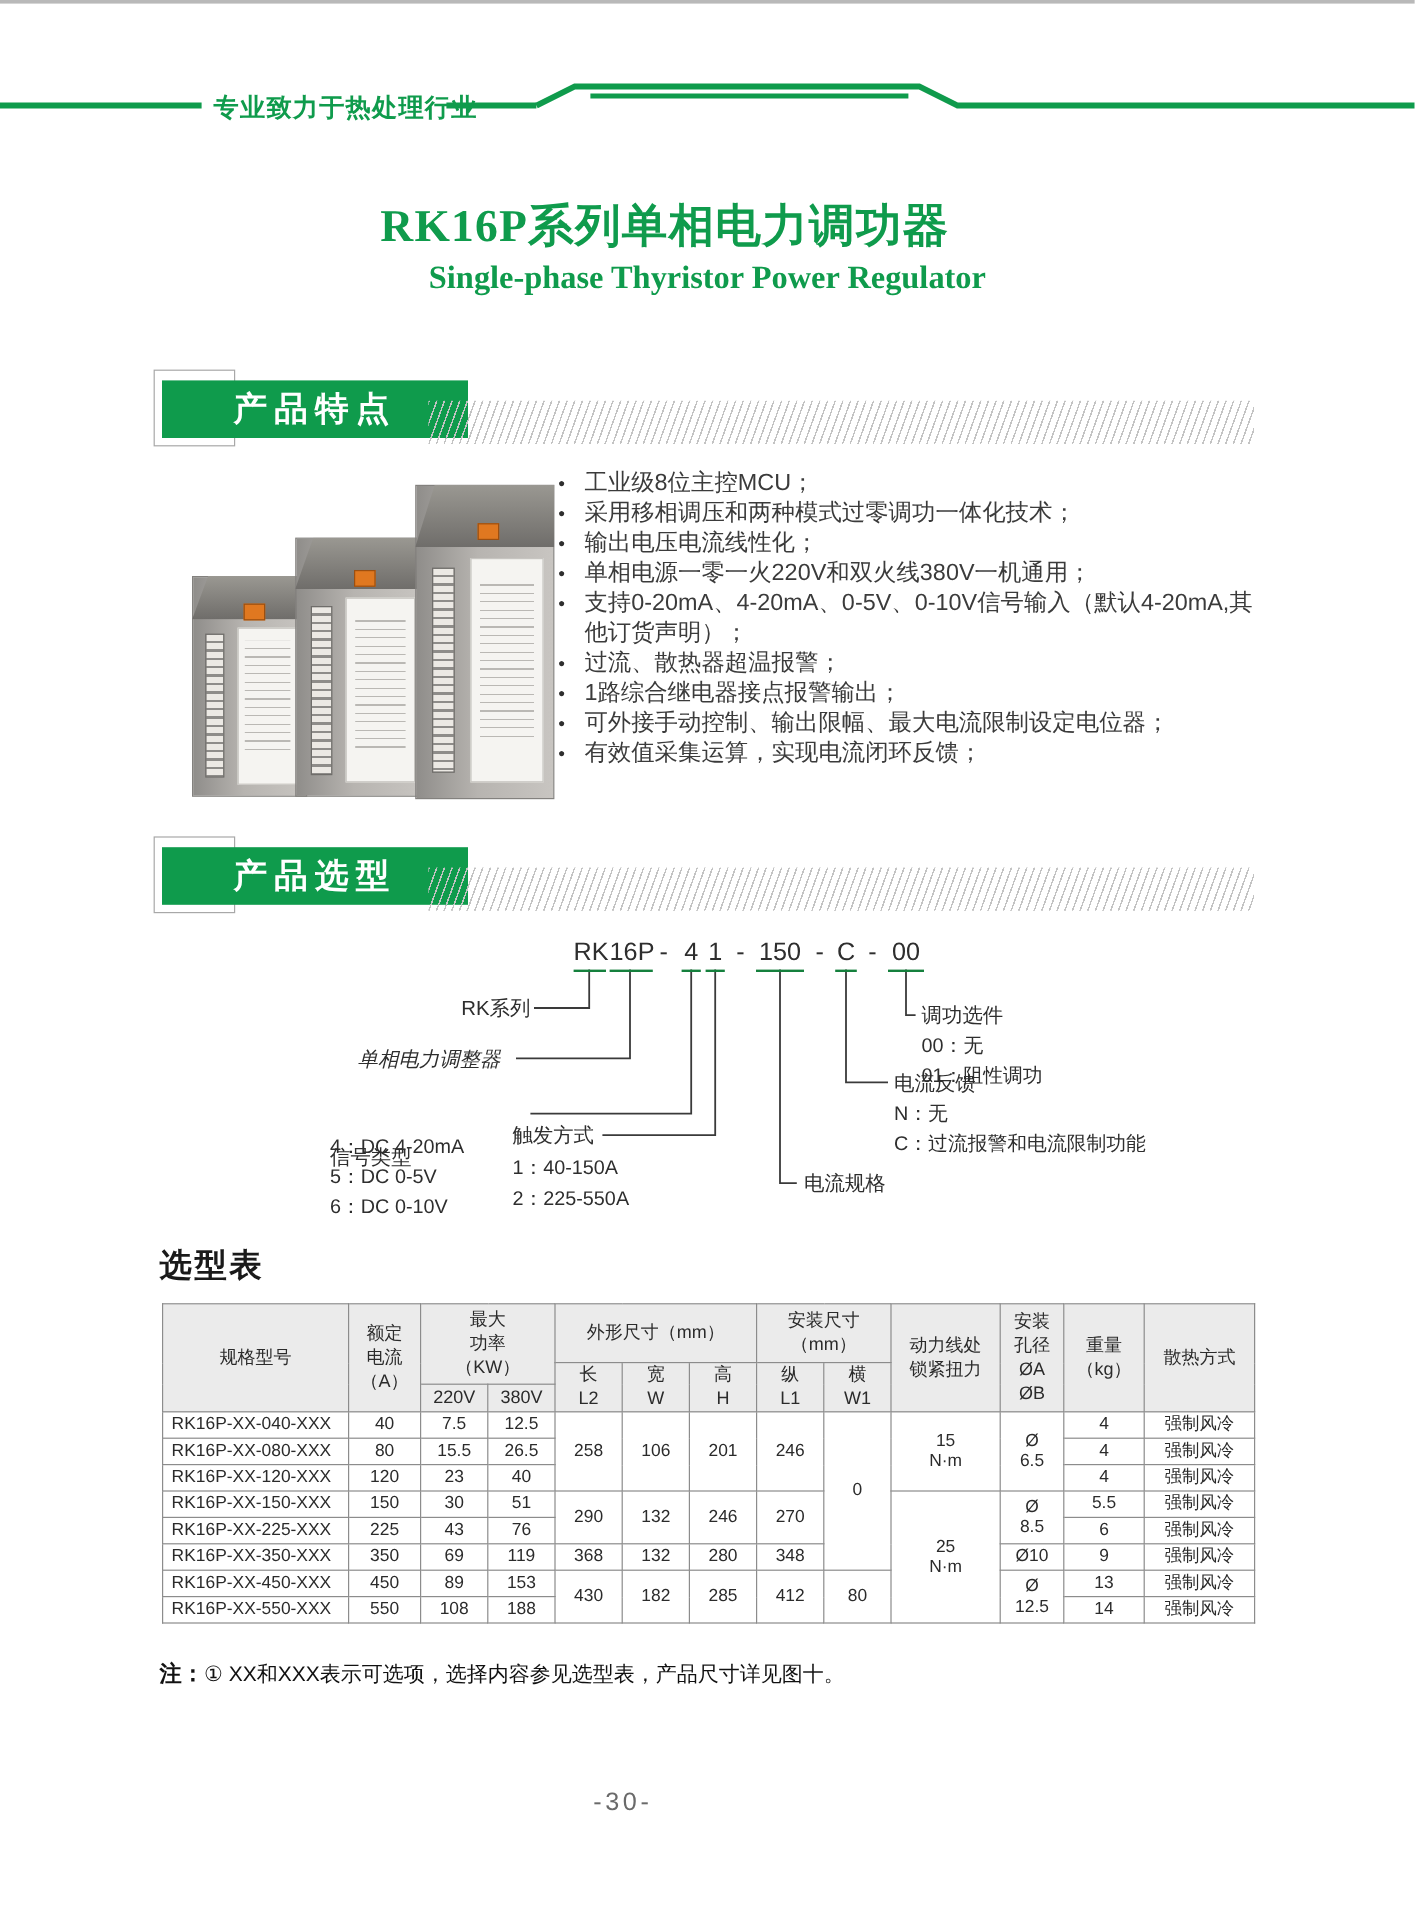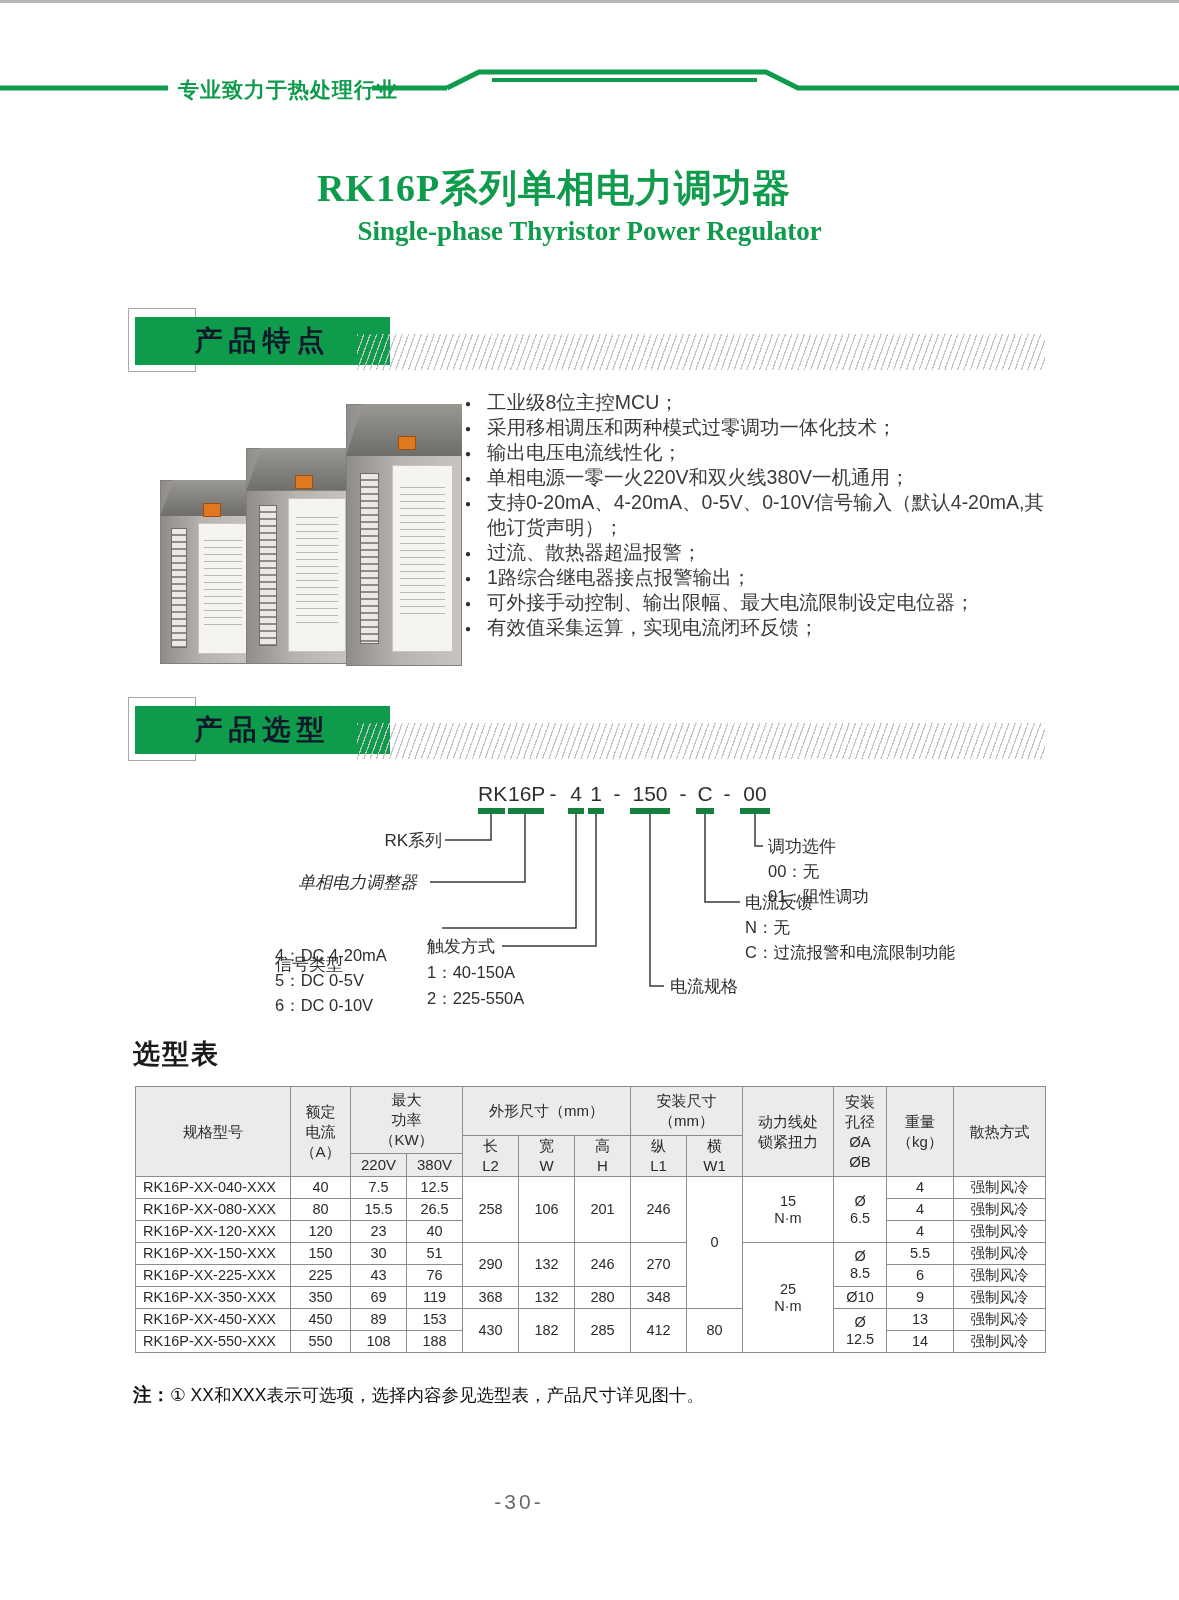--- a/index.html
+++ b/index.html
@@ -11,21 +11,21 @@
   
   .band-svg{position:absolute;left:0;top:60px;width:1179px;height:40px;}
   .tagline{position:absolute;left:178px;top:76px;font-size:21px;font-weight:bold;color:#0f9b4c;letter-spacing:1px;}
 
   
   .title-cn{position:absolute;left:0;top:163px;width:1108px;text-align:center;font-family:"Liberation Serif","DejaVu Serif",serif;font-weight:bold;font-size:38px;color:#0f9b4c;letter-spacing:1px;}
   .title-en{position:absolute;left:0;top:216px;width:1179px;text-align:center;font-family:"Liberation Serif","DejaVu Serif",serif;font-weight:bold;font-size:27px;color:#0f9b4c;}
 
   
   .ghost{position:absolute;width:66px;height:62px;border:1px solid #a8a8a8;background:#fff;}
-  .greenbox{position:absolute;width:255px;height:48px;background:#0f9b4c;color:#0f172a;font-size:28px;font-weight:bold;letter-spacing:6px;text-align:center;line-height:48px;}
+  .greenbox{position:absolute;width:255px;height:48px;background:#0f9b4c;color:#ffffff;font-size:28px;font-weight:bold;letter-spacing:6px;text-align:center;line-height:48px;}
   .hatch{position:absolute;width:688px;height:36px;background:repeating-linear-gradient(110deg,#c3c3c3 0 1.2px,transparent 1.2px 6px);}
 
   
   .features{position:absolute;left:465px;top:390px;width:596px;list-style:none;margin:0;padding:0;}
   .features li{position:relative;padding-left:22px;font-size:19.5px;line-height:25px;color:#3b3b3b;}
   .features li::before{content:"●";position:absolute;left:0;top:1px;font-size:10px;color:#2e2e2e;}
 
   
   .photo{position:absolute;left:158px;top:398px;width:305px;height:268px;}
   .unit{position:absolute;border:1px solid #83817e;background:linear-gradient(90deg,#8f8d8a,#b7b4b0 45%,#c8c5c1);}
@@ -34,21 +34,21 @@
   .unit .strip{position:absolute;left:11%;top:26%;bottom:8%;width:15%;background:repeating-linear-gradient(#ece9e4 0 5px,#8e8c89 5px 7px);border:1px solid #6f6d6a;}
   .unit .label{position:absolute;right:7%;top:23%;bottom:5%;width:52%;background:#f5f4f1;border:1px solid #c7c5c1;overflow:hidden;}
   .unit .label::before{content:"";position:absolute;left:12%;right:12%;top:8%;height:74%;background:repeating-linear-gradient(#f5f4f1 0 6px,#bab8b4 6px 7px);}
   .u1{left:2px;top:82px;width:94px;height:182px;}
   .u2{left:88px;top:50px;width:106px;height:214px;}
   .u3{left:188px;top:6px;width:114px;height:260px;}
 
   
   .diagram{position:absolute;left:130px;top:770px;width:920px;height:250px;}
   .dg-lines{position:absolute;left:0;top:0;width:920px;height:250px;}
-  .code-seg{position:absolute;top:12px;height:26px;text-align:center;font-size:21px;color:#2e2e2e;border-bottom:6px solid #15803d;}
+  .code-seg{position:absolute;top:12px;height:26px;text-align:center;font-size:21px;color:#2e2e2e;border-bottom:2px solid #15803d;}
   .code-dash{position:absolute;top:12px;height:26px;text-align:center;font-size:21px;color:#2e2e2e;}
   .dlabel{position:absolute;font-size:17px;color:#2e2e2e;white-space:nowrap;}
   .dopt{position:absolute;font-size:16.5px;color:#2e2e2e;white-space:nowrap;text-align:right;}
 
   
   .tbl-title{position:absolute;left:133px;top:1036px;font-size:27px;font-weight:bold;color:#1a1a1a;letter-spacing:2px;}
   .sel-table{position:absolute;left:135px;top:1086px;border-collapse:collapse;table-layout:fixed;width:910px;font-size:15px;}
   .sel-table th,.sel-table td{border:1px solid #8c8c8c;text-align:center;vertical-align:middle;white-space:pre-line;padding:0 2px;color:#2b2b2b;}
   .sel-table th{background:#ebebeb;font-weight:normal;line-height:20px;}
   .sel-table td{height:21px;font-size:14.5px;line-height:17px;}

